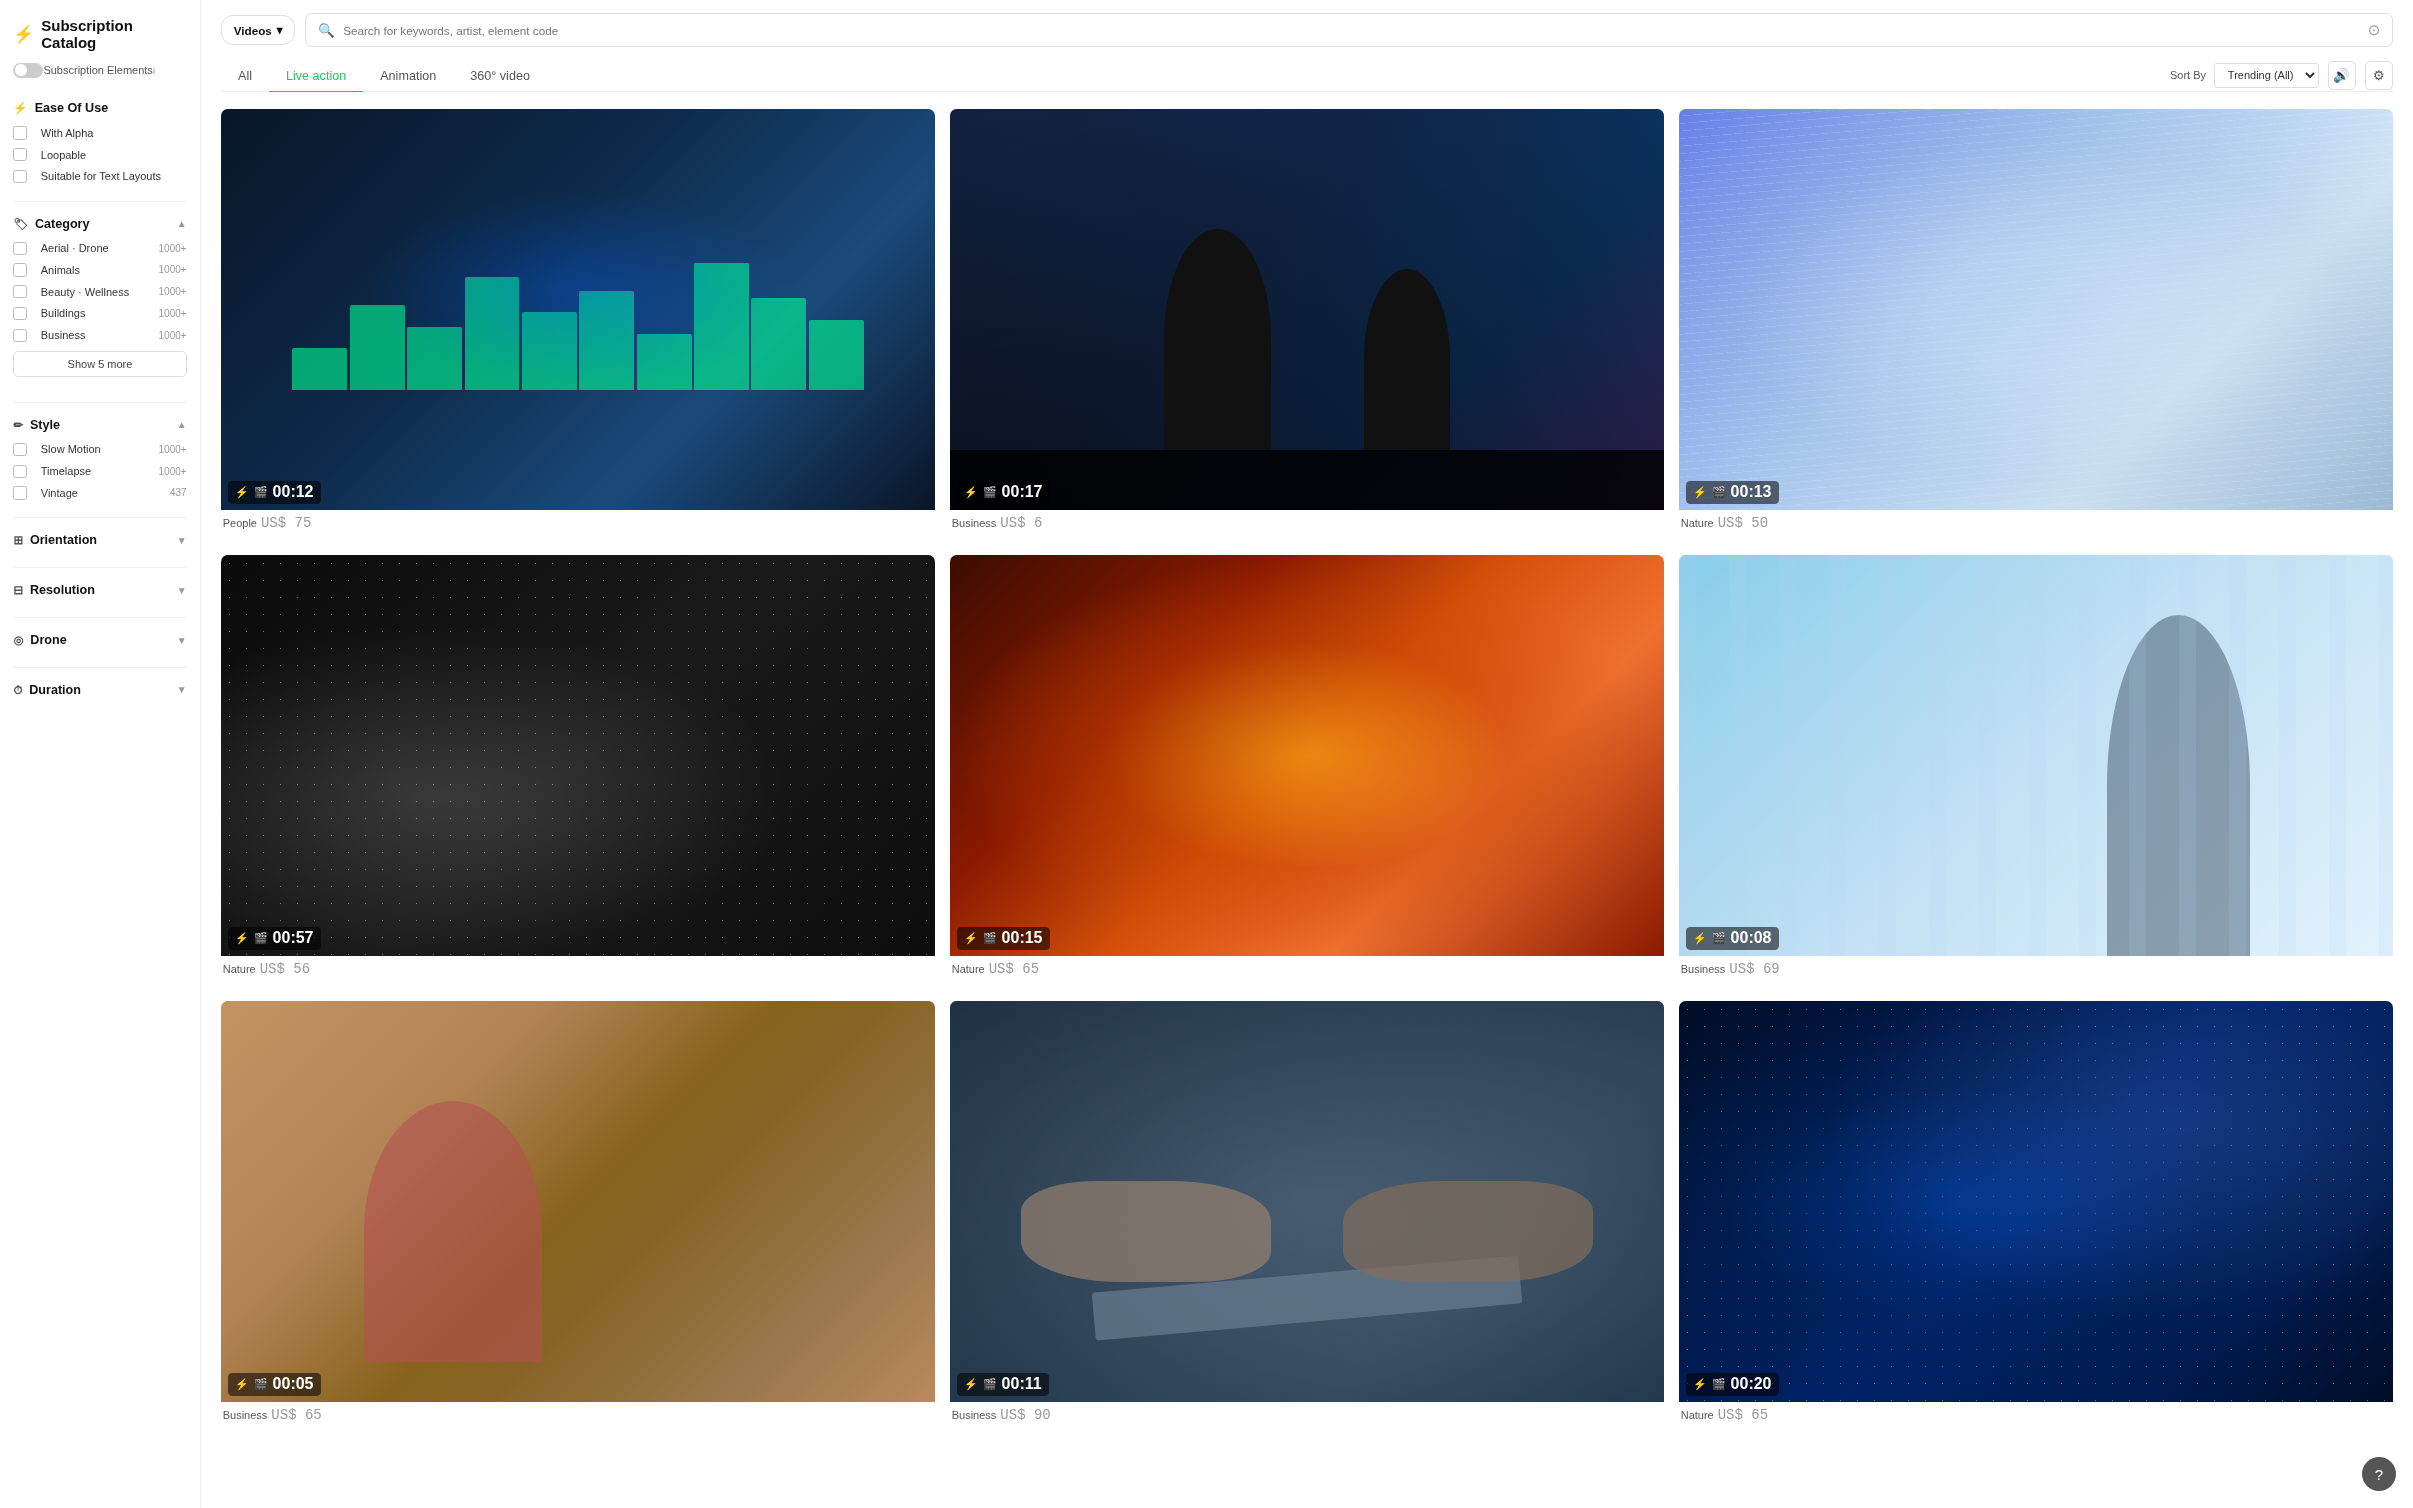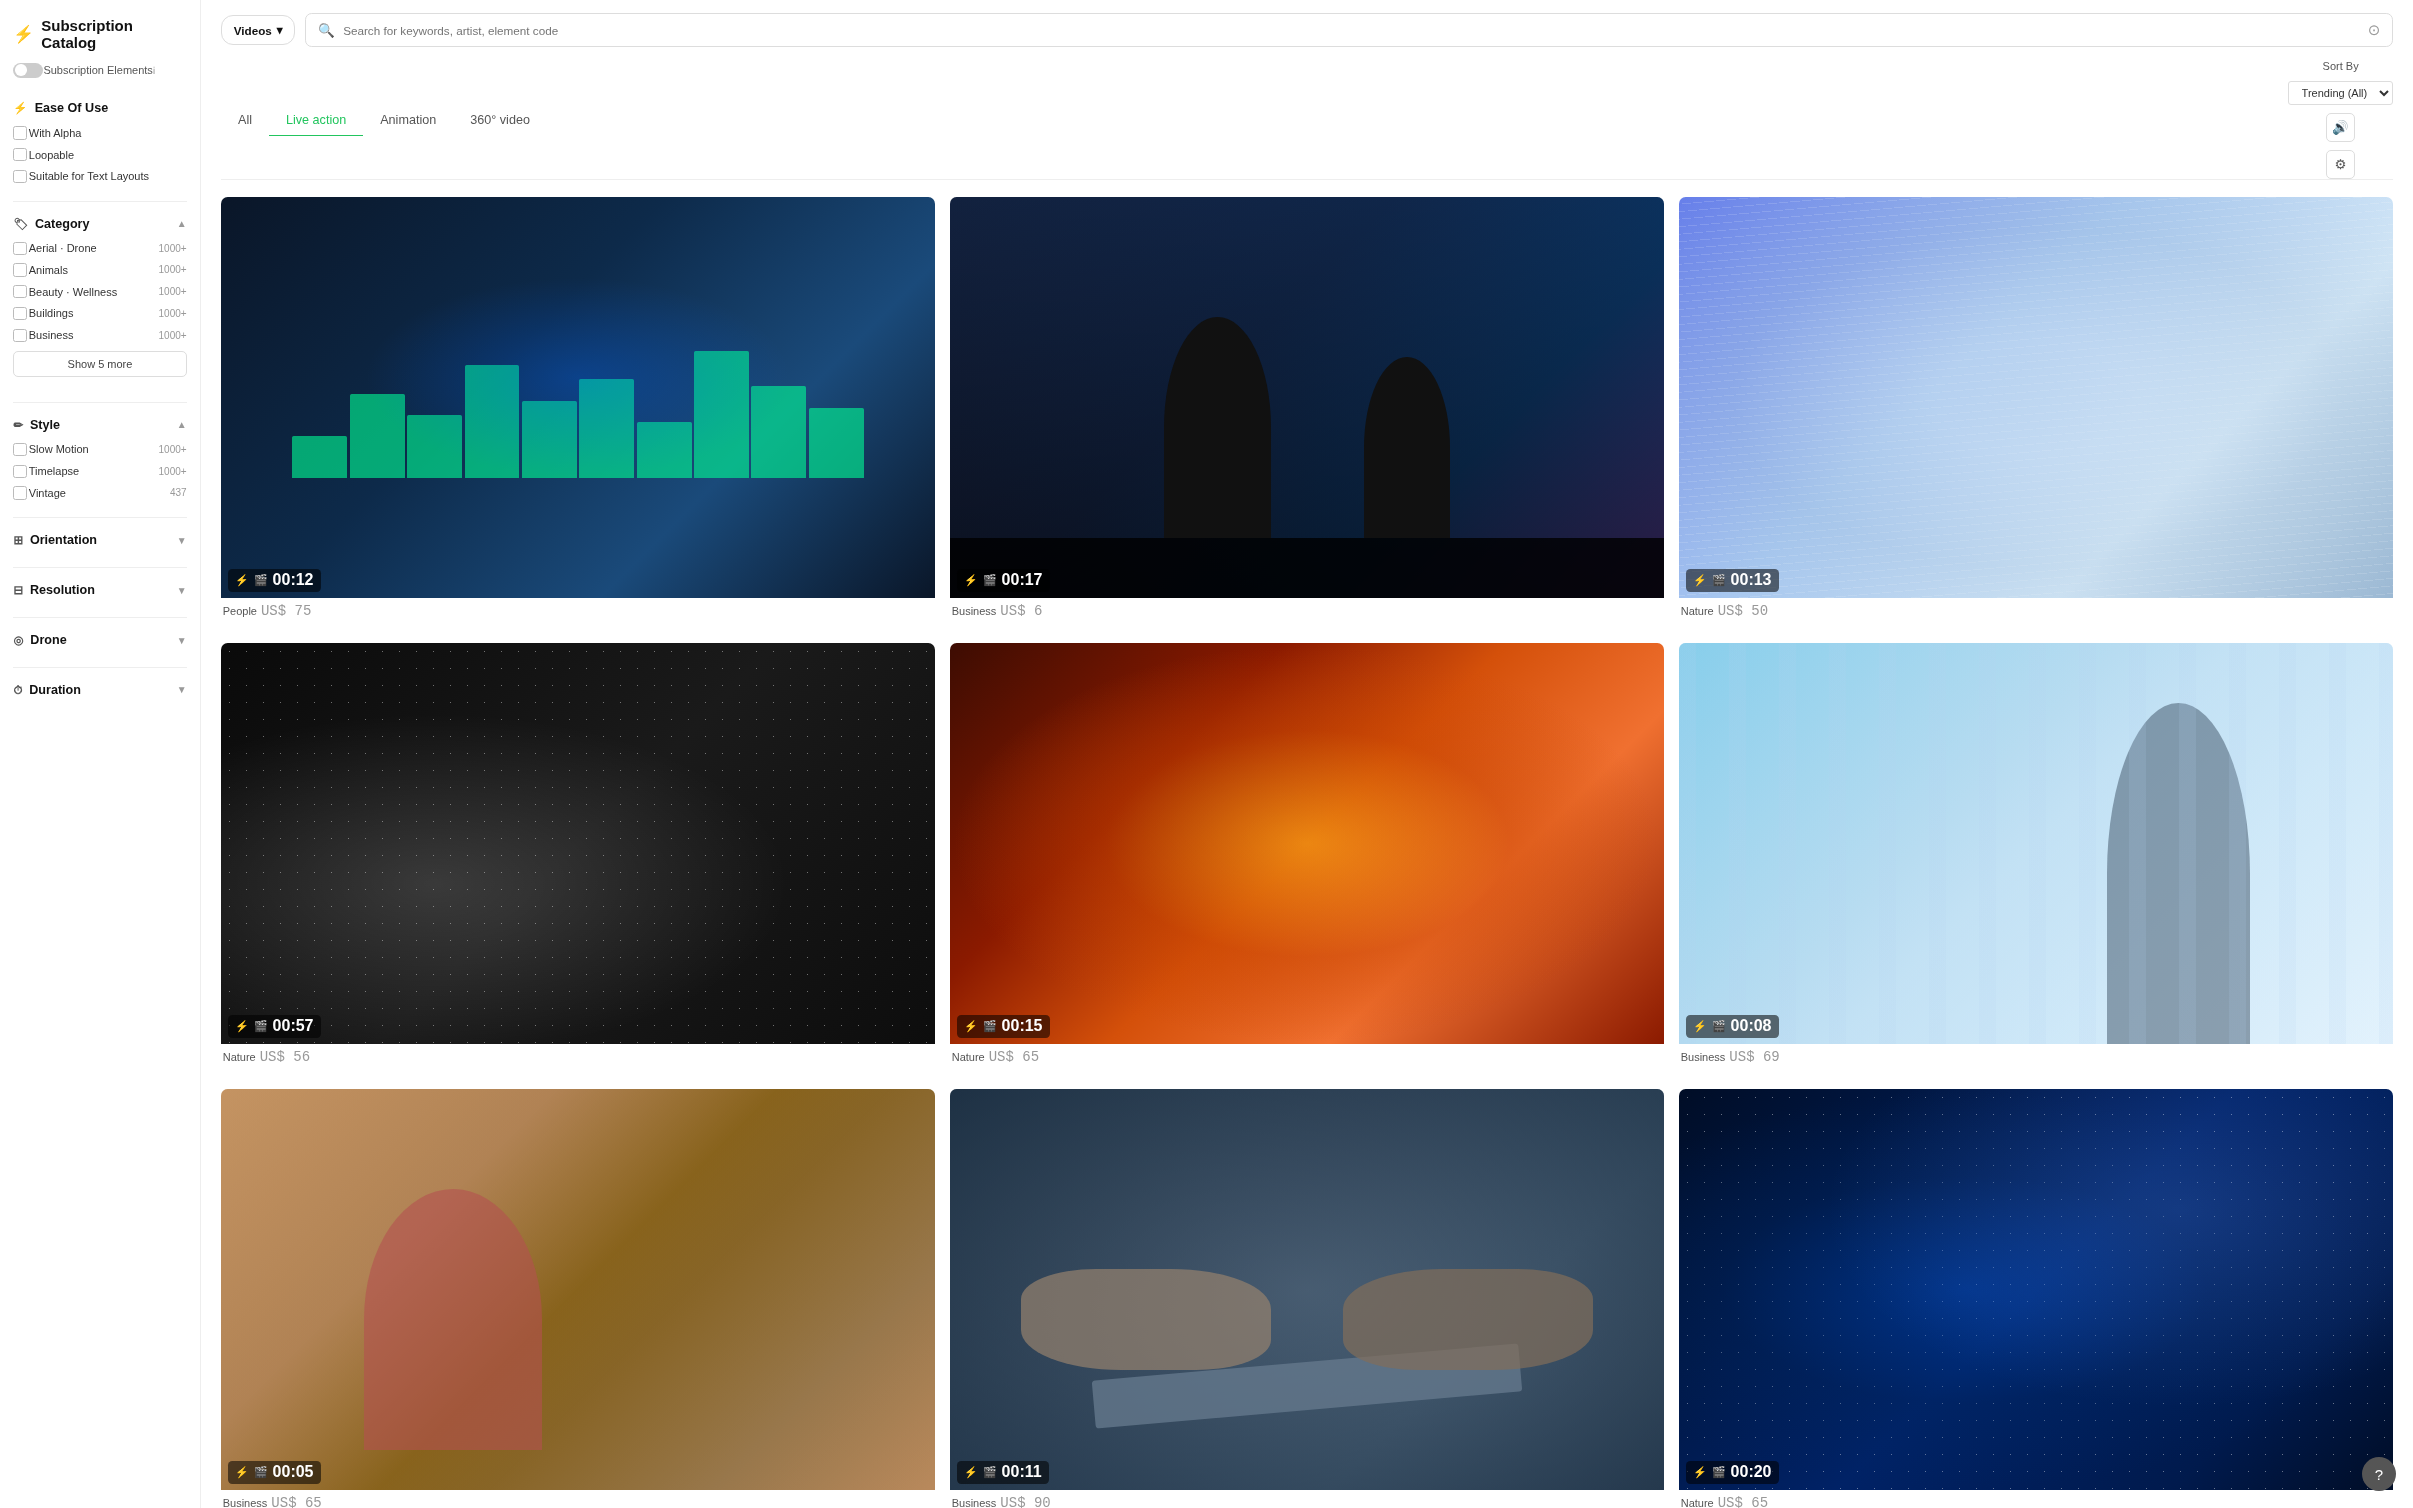--- a/index.html
+++ b/index.html
@@ -82,21 +82,21 @@
       color: #555;
     }
     .chevron {
       font-size: 10px;
       color: #999;
     }
 
     .filter-item {
       display: flex;
       align-items: center;
-      gap: 2px;
+      gap: 14px;
       padding: 4.2px 0;
       font-size: 11px;
       color: #333;
       cursor: pointer;
     }
     .checkbox {
       width: 13.4px;
       height: 13.4px;
       border: 1.3px solid #bbb;
       border-radius: 2.5px;
@@ -198,21 +198,20 @@
     }
     .tab.active {
       color: #22c55e;
       border-bottom: 1.7px solid #22c55e;
       font-weight: 400;
     }
     .sort-row {
       display: flex;
       align-items: center;
       gap: 8.4px;
-      flex-direction: column;
     }
     .sort-label { font-size: 11px; color: #555; }
     .sort-select {
       border: 1.3px solid #ddd;
       border-radius: 3px;
       padding: 4.2px 8.4px;
       font-size: 11px;
       color: #333;
       cursor: pointer;
       background: #fff;

